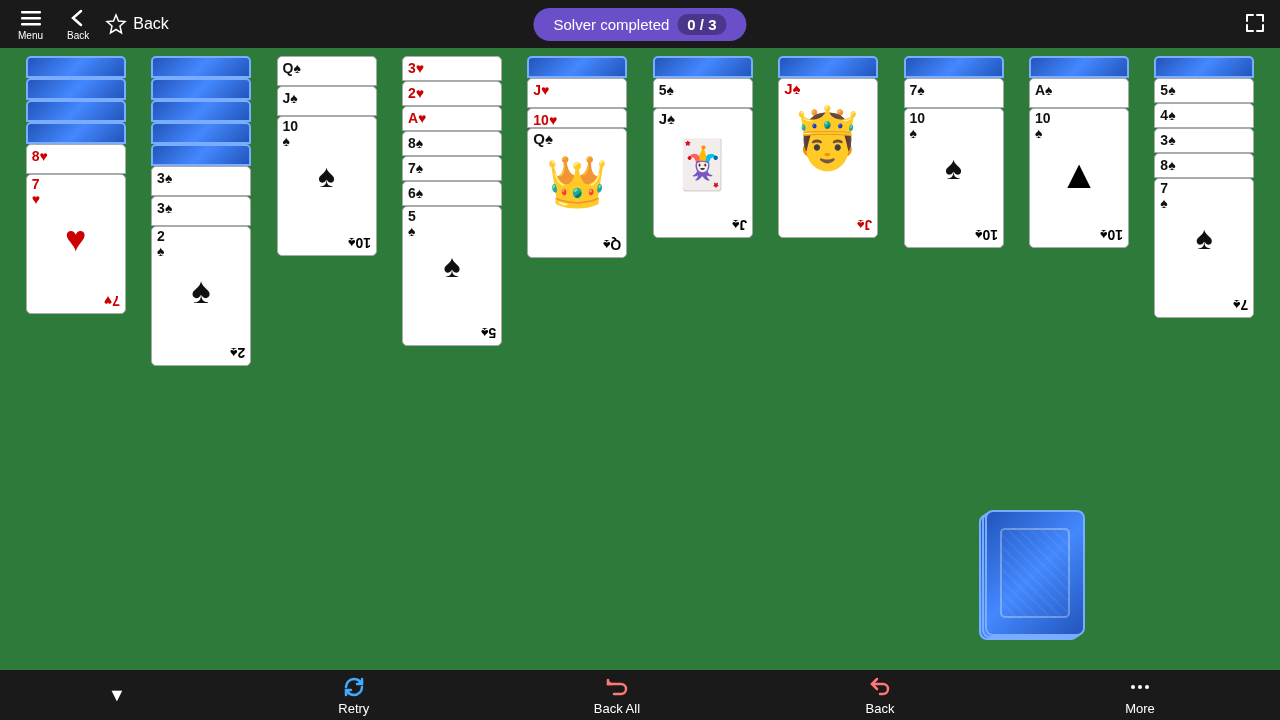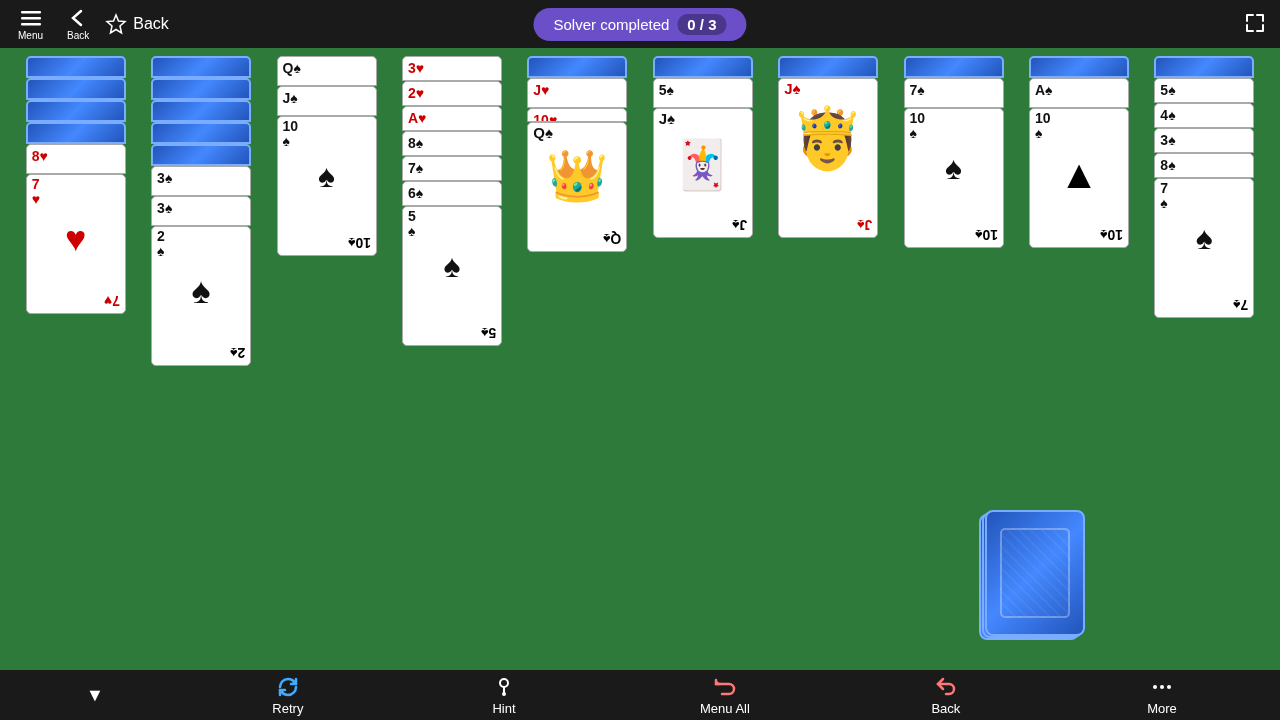--- a/index.html
+++ b/index.html
@@ -302,21 +302,21 @@
         </div>
       </div>
     </div>
 
     <div class="col">
       <div style="display:flex;flex-direction:column;width:100px;cursor:pointer;">
         <div class="card-in-stack blue-back" style="height:22px;border-radius:5px 5px 0 0;"></div>
         <div class="card-in-stack" style="height:30px;background:white;">
           <span class="rank-suit red">J♥</span>
         </div>
-        <div class="card-in-stack" style="height:14px;background:white;">
+        <div class="card-in-stack" style="height:20px;background:white;">
           <span class="rank-suit red">10♥</span>
         </div>
         <div class="card-in-stack last-card" style="background:white;height:130px;">
 
           <div class="rank-suit black" style="font-size:15px;">Q♠</div>
           <div style="font-size:50px;text-align:center;margin-top:5px;">👑</div>
           <div style="position:absolute;bottom:4px;right:5px;font-size:14px;font-weight:bold;transform:rotate(180deg);">Q♠</div>
         </div>
       </div>
     </div>
@@ -421,35 +421,27 @@
     <svg viewBox="0 0 24 24" fill="none" stroke="#4af" stroke-width="2.5" stroke-linecap="round">
       <path d="M4 12a8 8 0 0 1 8-8c2.5 0 4.8 1.1 6.4 2.8"></path>
       <path d="M20 12a8 8 0 0 1-8 8c-2.5 0-4.8-1.1-6.4-2.8"></path>
       <polyline points="20,4 20,9 15,9" fill="#4af" stroke="#4af"></polyline>
       <polyline points="4,20 4,15 9,15" fill="#4af" stroke="#4af"></polyline>
     </svg>
     <span>Retry</span>
   </button>
 
 
-  <button class="bottom-btn">
-    <svg viewBox="0 0 24 24" fill="none" stroke="white" stroke-width="2">
-      <circle cx="12" cy="8" r="4"></circle>
-      <path d="M12 12v5" stroke-linecap="round"></path>
-      <circle cx="12" cy="19" r="1" fill="white"></circle>
-    </svg>
-    <span>Hint</span>
-  </button>
 
   <button class="bottom-btn">
     <svg viewBox="0 0 24 24" fill="none" stroke="#f77" stroke-width="2.5" stroke-linecap="round">
       <path d="M3 9h13a5 5 0 0 1 0 10H9"></path>
       <polyline points="3,5 3,9 7,9" fill="#f77" stroke="#f77"></polyline>
     </svg>
-    <span>Menu All</span>
+    <span>Back All</span>
   </button>
 
   <button class="bottom-btn">
     <svg viewBox="0 0 24 24" fill="none" stroke="#f77" stroke-width="2.5" stroke-linecap="round">
       <path d="M9 14l-5-5 5-5"></path>
       <path d="M4 9h11a5 5 0 0 1 0 10h-3"></path>
     </svg>
     <span>Back</span>
   </button>
 

